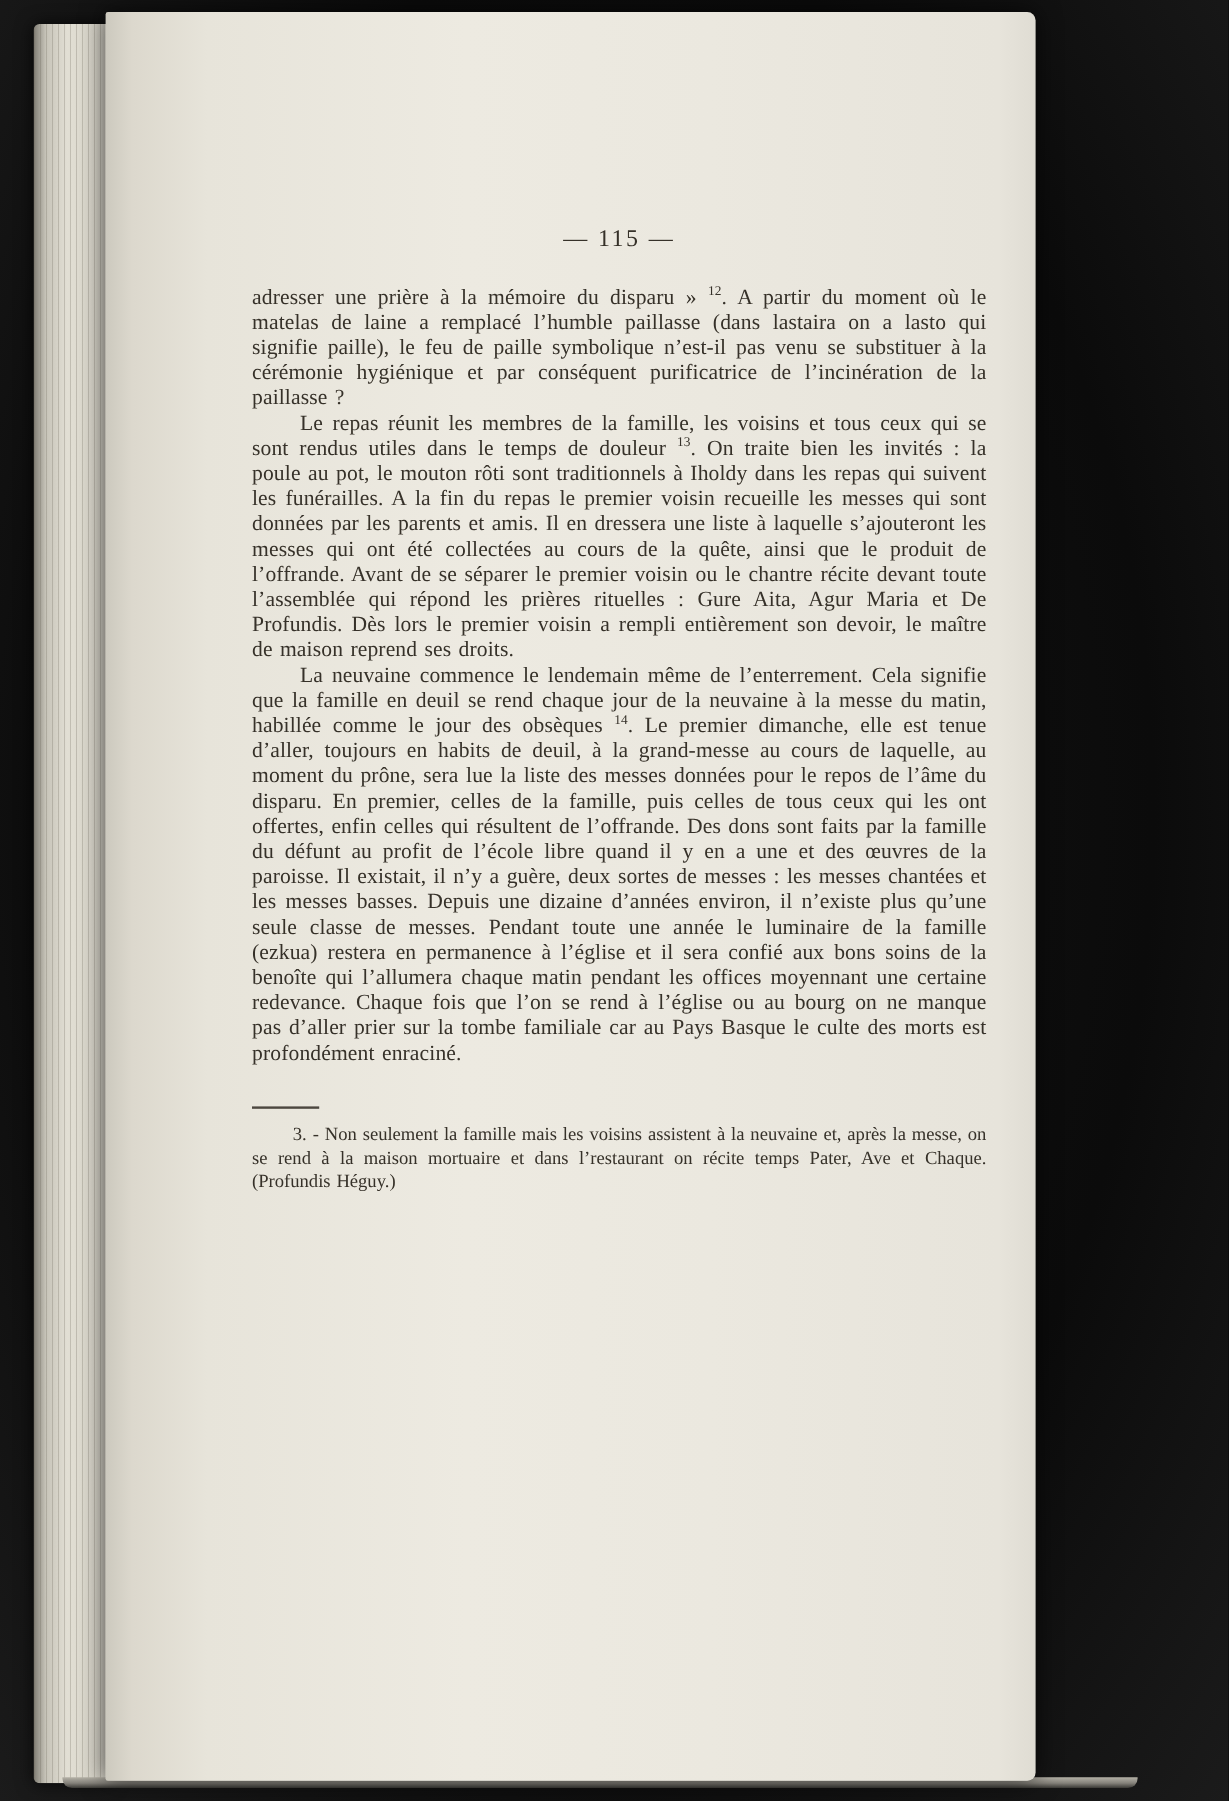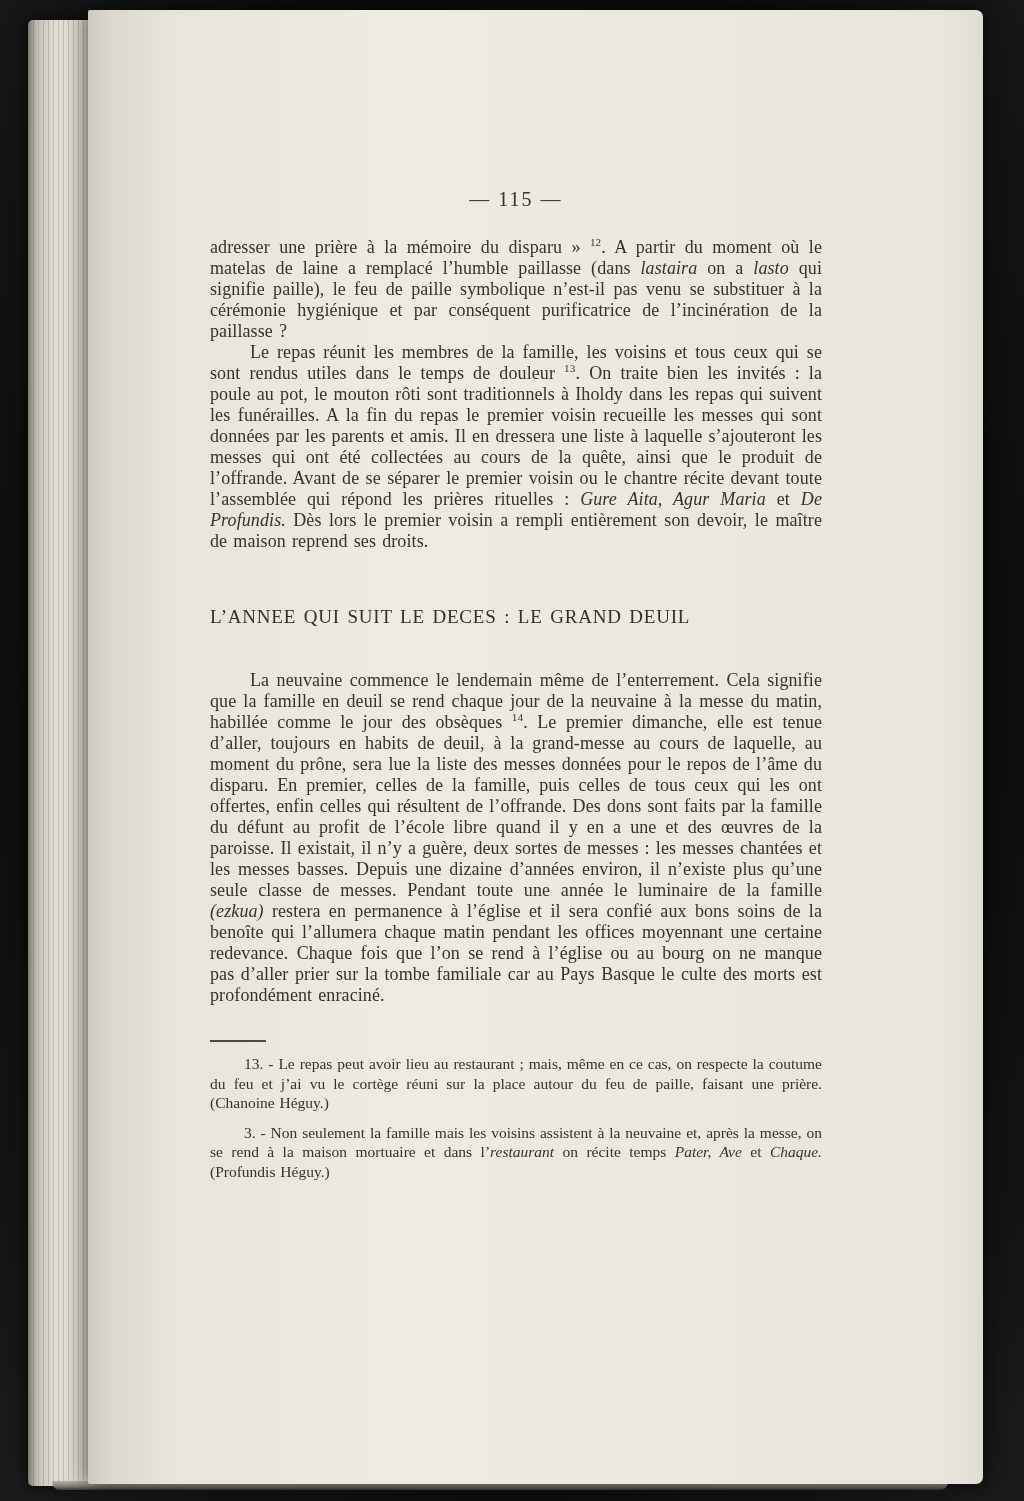--- a/index.html
+++ b/index.html
@@ -15,21 +15,21 @@
       repeating-linear-gradient(90deg, rgba(110,105,92,0.28) 0 1px, rgba(0,0,0,0) 1px 5px),
       linear-gradient(90deg,#7f7c73 0,#c6c3b8 10px,#e2dfd4 28px,#d9d6cb 48px,#ccc9be 64px);
     box-shadow:0 0 14px rgba(0,0,0,0.7);
   }
   .bottom-edge{
     position:absolute;left:52px;top:1481px;width:896px;height:9px;
     background:linear-gradient(180deg,#b5b2a7 0,#84817a 55%,#3a3935 100%);
     border-radius:0 0 8px 8px;
   }
   .page{
-    position:absolute;left:88px;top:10px;width:895px;height:1474px;
+    position:absolute;left:88px;top:10px;width:775px;height:1474px;
     background:linear-gradient(90deg,#ccc9be 0,#dcd8cd 22px,#e7e4da 85px,#edeae1 300px,#ebe8df 65%,#e7e4db 96%,#dfdcd3 100%);
     border-radius:2px 7px 7px 2px;
     box-shadow:0 0 20px rgba(0,0,0,0.65);
   }
   .text-col{
     position:absolute;left:122px;top:178px;width:612px;color:#363129;
   }
   .page-number{
     text-align:center;font-size:20px;letter-spacing:2px;margin:0 0 26px 0;
   }
@@ -44,37 +44,35 @@
   }
   .footnote-rule{
     margin-top:34px;width:56px;height:0;border-top:2px solid #4c473f;
   }
   #footnotes{margin-top:12px;}
   .footnote{
     margin:10px 0 0 0;font-size:15.5px;line-height:19.5px;text-align:justify;
     text-indent:34px;word-spacing:1px;
   }
   sup{font-size:0.62em;line-height:0;vertical-align:super;}
-  .it{font-style:italic;}
+  .it{}
 </style>
 </head>
 <body>
 
 <div class="scan">
   <div class="page-edges"></div>
   <div class="bottom-edge"></div>
   <div class="page">
     <div class="text-col">
       <div class="page-number">— 115 —</div>
       <div id="body-content">
           <p class="para"><span>adresser une prière à la mémoire du disparu » </span><sup>12</sup><span>. A partir du moment où le matelas de laine a remplacé l’humble paillasse (dans </span><span class="it">lastaira</span><span> on a </span><span class="it">lasto</span><span> qui signifie paille), le feu de paille symbolique n’est-il pas venu se substituer à la cérémonie hygiénique et par conséquent purificatrice de l’incinération de la paillasse ?</span></p>
           <p class="para indent"><span>Le repas réunit les membres de la famille, les voisins et tous ceux qui se sont rendus utiles dans le temps de douleur </span><sup>13</sup><span>. On traite bien les invités : la poule au pot, le mouton rôti sont traditionnels à Iholdy dans les repas qui suivent les funérailles. A la fin du repas le premier voisin recueille les messes qui sont données par les parents et amis. Il en dressera une liste à laquelle s’ajouteront les messes qui ont été collectées au cours de la quête, ainsi que le produit de l’offrande. Avant de se séparer le premier voisin ou le chantre récite devant toute l’assemblée qui répond les prières rituelles : </span><span class="it">Gure Aita, Agur Maria</span><span> et </span><span class="it">De Profundis.</span><span> Dès lors le premier voisin a rempli entièrement son devoir, le maître de maison reprend ses droits.</span></p>
-          <h2 class="heading">L’ANNEE QUI SUIT LE DECES : LE GRAND DEUIL</h2>
           <p class="para indent"><span>La neuvaine commence le lendemain même de l’enterrement. Cela signifie que la famille en deuil se rend chaque jour de la neuvaine à la messe du matin, habillée comme le jour des obsèques </span><sup>14</sup><span>. Le premier dimanche, elle est tenue d’aller, toujours en habits de deuil, à la grand-messe au cours de laquelle, au moment du prône, sera lue la liste des messes données pour le repos de l’âme du disparu. En premier, celles de la famille, puis celles de tous ceux qui les ont offertes, enfin celles qui résultent de l’offrande. Des dons sont faits par la famille du défunt au profit de l’école libre quand il y en a une et des œuvres de la paroisse. Il existait, il n’y a guère, deux sortes de messes : les messes chantées et les messes basses. Depuis une dizaine d’années environ, il n’existe plus qu’une seule classe de messes. Pendant toute une année le luminaire de la famille </span><span class="it">(ezkua)</span><span> restera en permanence à l’église et il sera confié aux bons soins de la benoîte qui l’allumera chaque matin pendant les offices moyennant une certaine redevance. Chaque fois que l’on se rend à l’église ou au bourg on ne manque pas d’aller prier sur la tombe familiale car au Pays Basque le culte des morts est profondément enraciné.</span></p>
         </div>
       <div class="footnote-rule"></div>
       <div id="footnotes">
-          <p class="footnote"><span>13. - Le repas peut avoir lieu au restaurant ; mais, même en ce cas, on respecte la coutume du feu et j’ai vu le cortège réuni sur la place autour du feu de paille, faisant une prière. (Chanoine Héguy.)</span></p>
           <p class="footnote"><span>3. - Non seulement la famille mais les voisins assistent à la neuvaine et, après la messe, on se rend à la maison mortuaire et dans l’</span><span class="it">restaurant</span><span> on récite temps </span><span class="it">Pater, Ave</span><span> et </span><span class="it">Chaque.</span><span> (Profundis Héguy.)</span></p>
         </div>
     </div>
   </div>
 </div>
 
 </body></html>

